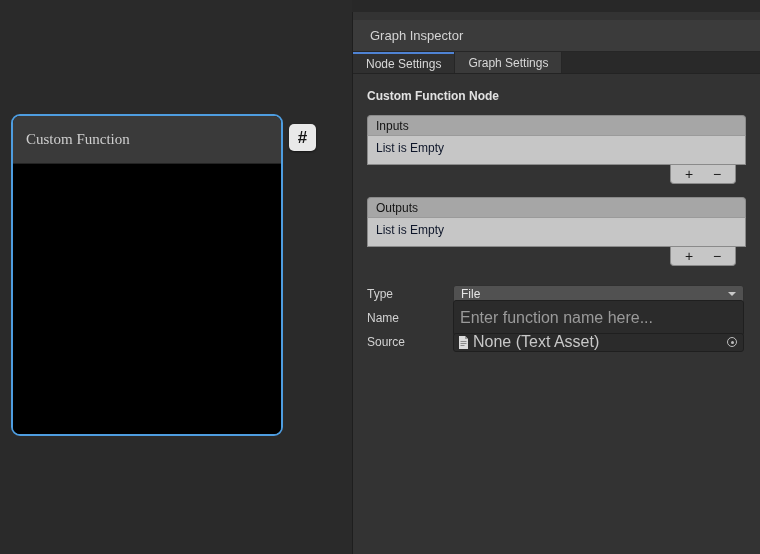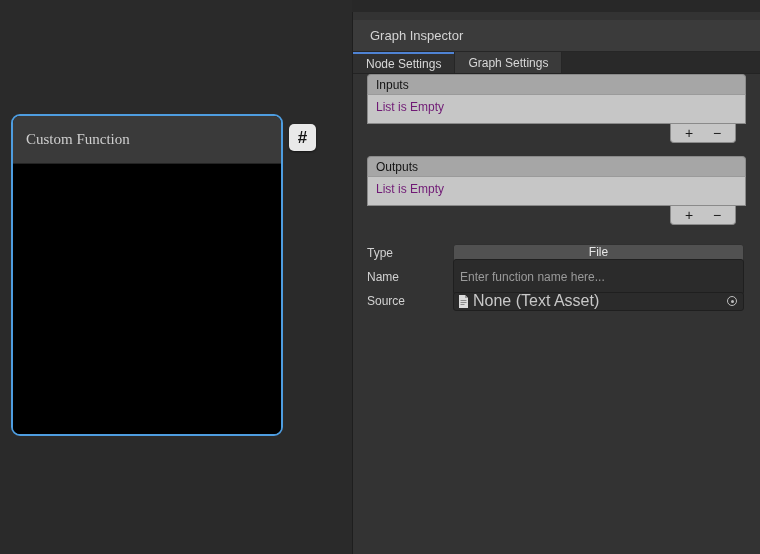--- a/index.html
+++ b/index.html
@@ -94,21 +94,21 @@
   .ulist-header {
     background:#a6a6a6;
     border:1px solid #8a8a8a; border-bottom:none;
     border-radius:4px 4px 0 0;
     color:#141414; font-size:12px;
     padding:3px 8px 2px 8px;
   }
   .ulist-body {
     background:#c6c6c6;
     border:1px solid #8a8a8a; border-top:1px solid #9a9a9a;
-    color:#701a75; font-size:12px;
+    color:#0f172a; font-size:12px;
     padding:5px 8px 9px 8px;
   }
   .ulist-footerwrap { display:flex; justify-content:flex-end; padding-right:10px; }
   .ulist-footer {
     width:66px; height:19px;
     background:#c6c6c6;
     border:1px solid #8a8a8a; border-top:none;
     border-radius:0 0 4px 4px;
     display:flex; align-items:center; justify-content:space-evenly;
   }
@@ -127,36 +127,36 @@
   .field-label { width:86px; color:#d2d2d2; font-size:12px; }
   .field-control { flex:1; }
 
   .dropdown {
     height:19px;
     background:#515151;
     border:1px solid #303030;
     border-radius:3px;
     display:flex; align-items:center;
     padding:0 7px;
-    color:#e6e6e6; font-size:12px;flex-direction:column;
+    color:#e6e6e6; font-size:12px;
   }
   .caret {
     margin-left:auto;
     width:0; height:0;
     border-left:4px solid transparent;
     border-right:4px solid transparent;
     border-top:4px solid #c9c9c9;
   }
 
   .text-input {
     width:100%; height:36px;
     background:#2b2b2b;
     border:1px solid #1f1f1f;
     border-radius:3px;
-    color:#cfcfcf; font-size:12px;
+    color:#cfcfcf; font-size:16px;
     padding:12px 6px;
     font-family:"Liberation Sans", sans-serif;
     outline:none;
   }
   .text-input::placeholder { color:#9a9a9a; opacity:1; }
 
   .object-field {
     height:19px;
     background:#2b2b2b;
     border:1px solid #1f1f1f;
@@ -201,20 +201,21 @@
 
   <div class="tabs">
     <div class="tab active">
       <span>Node Settings</span>
     </div>
     <div class="tab inactive">
       <span>Graph Settings</span>
     </div>
   </div>
 
+  <div class="section-title">Custom Function Node</div>
 
   <div class="ulist">
     <div class="ulist-header">Inputs</div>
     <div class="ulist-body">List is Empty</div>
     <div class="ulist-footerwrap">
       <div class="ulist-footer">
         <span class="list-btn">+</span>
         <span class="list-btn">−</span>
       </div>
     </div>

